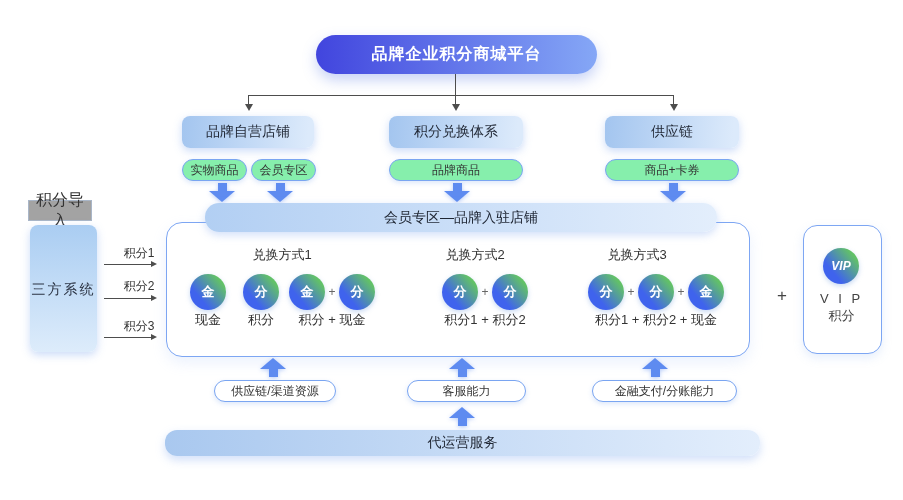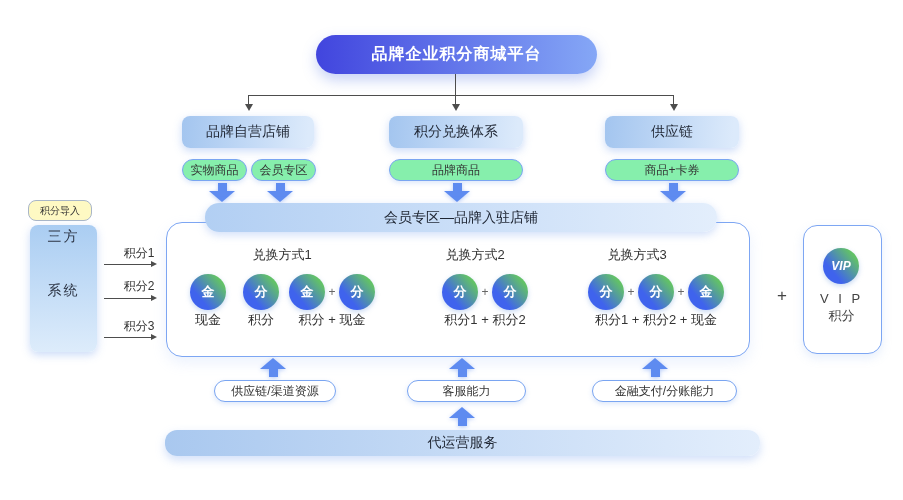--- a/index.html
+++ b/index.html
@@ -54,28 +54,27 @@
   .coin{
     width:36px;height:36px;border-radius:50%;flex:0 0 auto;
     background:linear-gradient(50deg,#3f63ed 30%,#62c168 82%);
     color:#fff;font-size:13px;font-weight:600;display:flex;align-items:center;justify-content:center;
     box-shadow:0 2px 5px rgba(100,150,220,.35);
   }
   .coin-plus{width:10px;text-align:center;font-size:12px;color:#666;}
   .coin-caption{top:311px;font-size:13px;color:#333;text-align:center;transform:translateX(-50%);white-space:nowrap;}
 
   
-  .import-label{left:28px;top:200px;width:62px;height:19px;border:1px solid #a9b6c8;border-radius:8px;background:#fef9c3;font-size:10px;color:#333;}
+  .import-label{left:28px;top:200px;width:62px;height:19px;border:1px solid #a9b6c8;border-radius:0;background:#a3a3a3;font-size:16px;color:#333;}
   .sys-box{
     left:30px;top:225px;width:67px;height:127px;border-radius:8px;
     background:linear-gradient(180deg,#aacdf2 0%,#ddecfb 100%);
     font-size:14px;color:#2a3242;letter-spacing:2px;line-height:22px;
-    display:flex;flex-direction:column;align-items:center;
+    display:flex;align-items:center;justify-content:center;
     box-shadow:0 3px 8px rgba(140,175,240,.45);
-    gap:32px;
   }
   .flow-label{width:60px;text-align:center;font-size:12px;color:#333;margin-left:12px;}
   .h-arrow{height:1px;background:#4d4d4d;}
   .h-arrow::after{content:"";position:absolute;right:-6px;top:-3px;width:0;height:0;border-left:6px solid #4d4d4d;border-top:3.5px solid transparent;border-bottom:3.5px solid transparent;}
 
   
   .plus-main{left:772px;top:286px;width:20px;text-align:center;font-size:17px;color:#444;}
   .vip-panel{left:803px;top:225px;width:77px;height:127px;border:1px solid #7da6f3;border-radius:14px;background:#fff;box-shadow:0 4px 10px rgba(160,190,245,.25);}
   .vip-circle{
     left:823px;top:248px;width:36px;height:36px;border-radius:50%;

